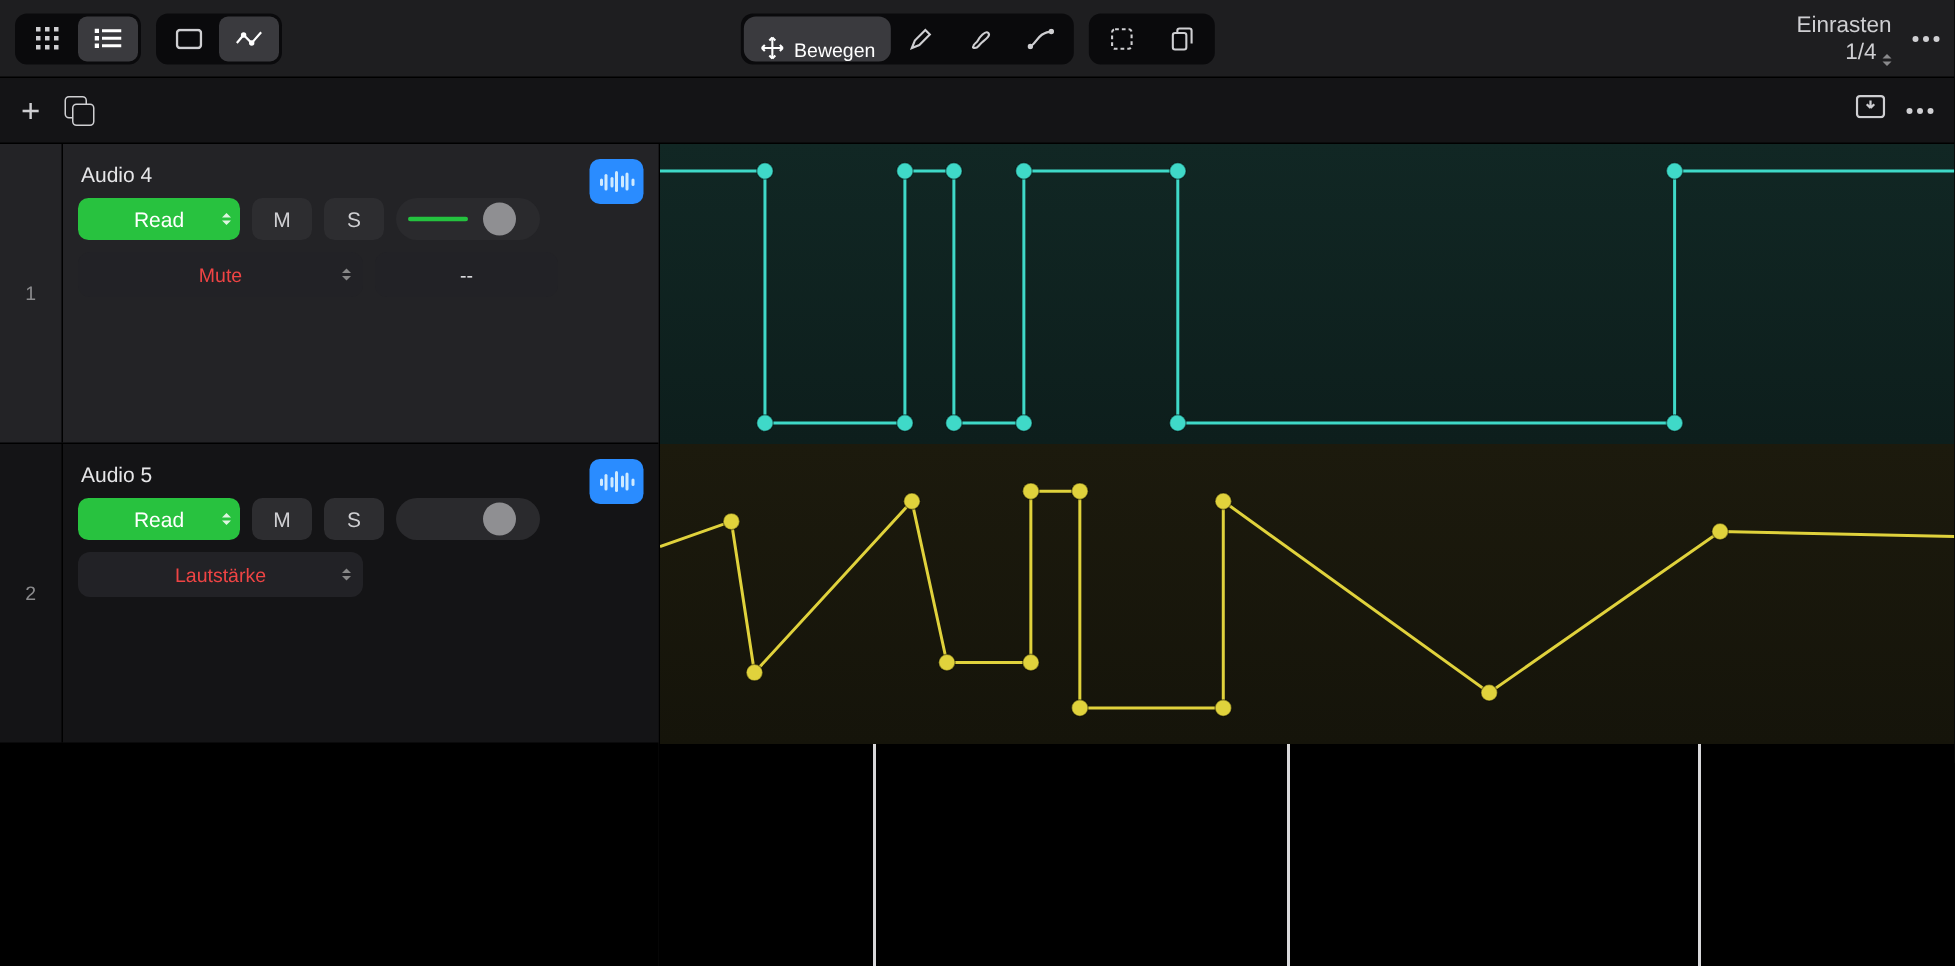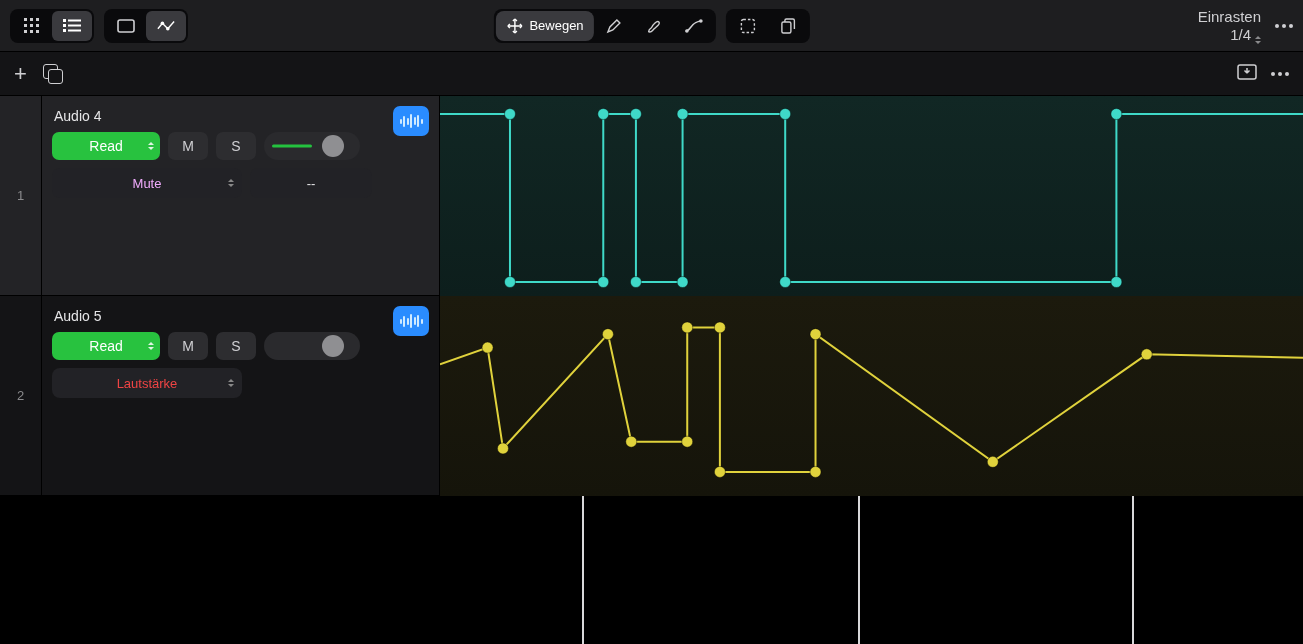--- a/index.html
+++ b/index.html
@@ -19,21 +19,21 @@
   }
   *{box-sizing:border-box;font-family:-apple-system,BlinkMacSystemFont,"Segoe UI",sans-serif;}
   html,body{margin:0;padding:0;background:var(--bg);color:var(--text);width:1303px;height:644px;overflow:hidden;}
 
   
   .toolbar{height:52px;background:#1e1e20;border-bottom:1px solid #000;display:flex;align-items:center;padding:0 10px;gap:10px;position:relative;}
   .tb-group{display:flex;gap:0;background:#0a0a0c;border-radius:8px;padding:2px;}
   .tb-btn{width:40px;height:30px;display:flex;align-items:center;justify-content:center;border-radius:6px;color:#cfcfd2;cursor:pointer;}
   .tb-btn.active{background:#3a3a3e;color:#fff;}
   .tb-center{position:absolute;left:50%;transform:translateX(-50%);display:flex;align-items:center;gap:10px;}
-  .move-btn{display:flex;align-items:center;gap:6px;height:30px;padding:0 10px;border-radius:8px;font-size:13px;}
+  .move-btn{display:flex;align-items:flex-end;gap:6px;height:30px;padding:0 10px;border-radius:8px;font-size:13px;}
   .tb-right{margin-left:auto;display:flex;align-items:center;gap:14px;}
   .snap{display:flex;flex-direction:column;align-items:flex-end;font-size:15px;color:#cfcfd2;line-height:1.2;margin-left:20px;}
   .snap .val{display:flex;align-items:flex-end;gap:4px;}
   .dots{display:flex;gap:3px;}
   .dots span{width:4px;height:4px;background:#cfcfd2;border-radius:50%;}
 
   
   .ic{display:inline-flex;width:18px;height:18px;align-items:center;justify-content:center;font-size:15px;}
 
   
@@ -265,21 +265,21 @@
             <span class="chev"></span>
           </div>
           <div class="ms">M</div>
           <div class="ms">S</div>
           <div class="slider">
             <div class="fill" style="width:40px;background:#24c23f"></div>
             <div class="knob"></div>
           </div>
         </div>
         <div class="row">
-          <div class="param a" style="color:#f0abfc">
+          <div class="param a" style="color:#ef4444">
             <span>Mute</span>
             <span class="chev"></span>
           </div>
           <div class="param b">
             <span>--</span>
           </div>
         </div>
       </div>
     </div>
 

